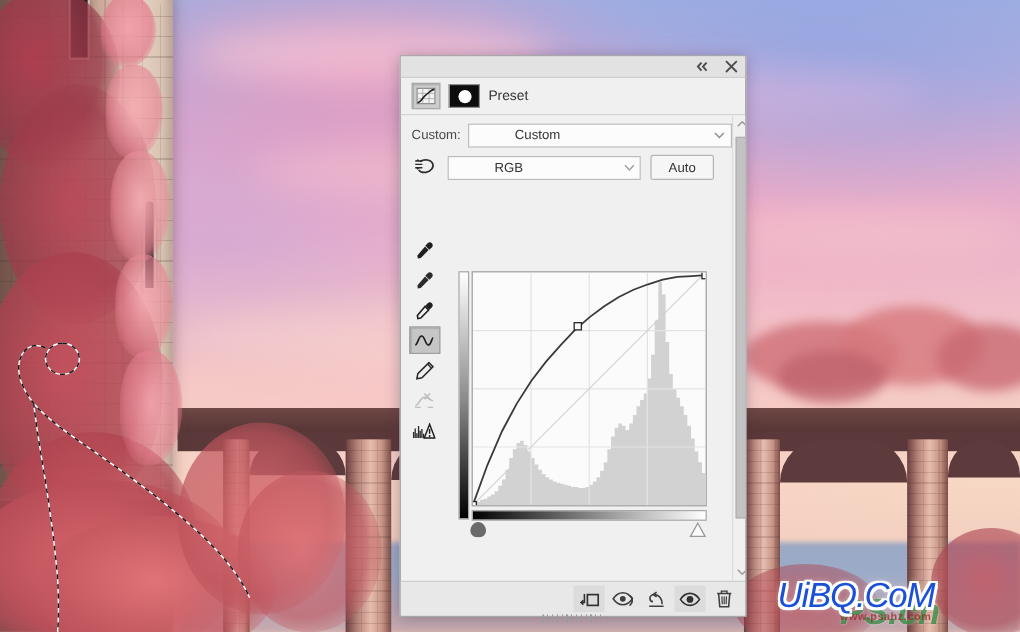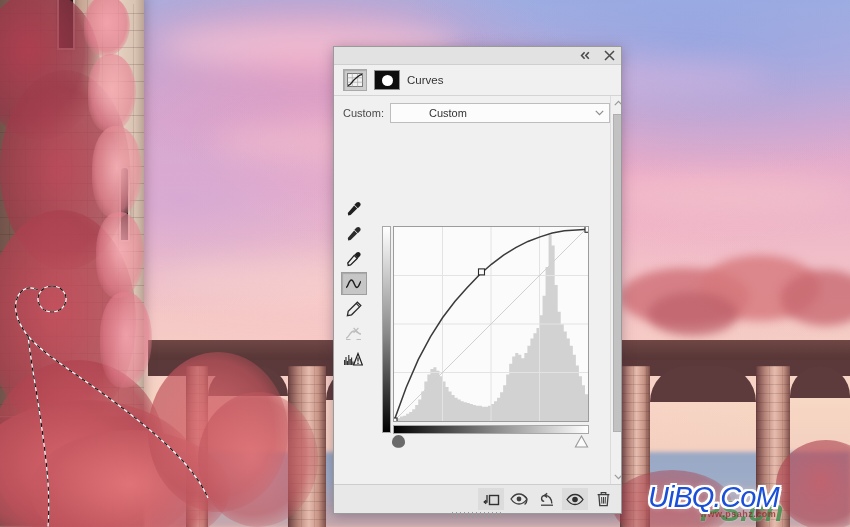--- a/index.html
+++ b/index.html
@@ -366,38 +366,59 @@
     <div class="adjicon">
       <svg width="16" height="14" viewBox="0 0 16 14">
         <rect x="0.5" y="0.5" width="15" height="13" fill="#f2f2f2" stroke="#7a7a7a" stroke-width="1"></rect>
         <path d="M5.3,0.5 L5.3,13.5 M10.6,0.5 L10.6,13.5 M0.5,4.8 L15.5,4.8 M0.5,9.2 L15.5,9.2" stroke="#a8a8a8" stroke-width=".7"></path>
         <path d="M1,12.5 C4,12.5 5,8 8,6 C11,4 12,1.5 15,1.5" fill="none" stroke="#1d1d1d" stroke-width="1.3"></path>
       </svg>
     </div>
     <div class="maskthumb">
       <div class="dot"></div>
     </div>
-    <div class="adjtitle">Curves</div>
+    <div class="adjtitle">Preset</div>
   </div>
 
   <div class="bodyarea">
     <div class="bodymain">
 
       <div class="presetrow">
         <span class="lbl">Custom:</span>
         <div class="combo" style="width:212px;">
           <span class="cv">Custom</span>
           <span class="caret">
             <svg width="9" height="6" viewBox="0 0 9 6">
                 <path d="M0.8,0.8 L4.5,4.6 L8.2,0.8" fill="none" stroke="#8d8d8d" stroke-width="1.2"></path>
               </svg>
           </span>
         </div>
       </div>
 
+      <div class="chanrow">
+        <span style="width:22px;display:flex;align-items:center;justify-content:center;">
+          <svg width="19" height="17" viewBox="0 0 19 17">
+            <path d="M5,3.5 C9,1.2 14,2.2 15.5,5.2 C17,8.4 14,12 10,12.6 C7,13 5,12 4,10.6" fill="none" stroke="#2d2d2d" stroke-width="1.4"></path>
+            <path d="M1,3.2 L7,3.2 M1,6.0 L7,6.0 M1,8.8 L7,8.8" stroke="#2d2d2d" stroke-width="1.2"></path>
+            <path d="M3.2,1.4 L4.6,3.2 L1.8,3.2 Z" fill="#2d2d2d"></path>
+            <path d="M3.2,10.6 L4.6,8.8 L1.8,8.8 Z" fill="#2d2d2d"></path>
+          </svg>
+        </span>
+        <div class="combo" style="width:153px;">
+          <span class="cv">RGB</span>
+          <span class="caret">
+            <svg width="9" height="6" viewBox="0 0 9 6">
+                <path d="M0.8,0.8 L4.5,4.6 L8.2,0.8" fill="none" stroke="#a0a0a0" stroke-width="1.2"></path>
+              </svg>
+          </span>
+        </div>
+        <div class="autobtn">
+          <span>Auto</span>
+        </div>
+      </div>
 
       <div class="toolcol">
         <div class="tool">
           <svg width="16" height="16" viewBox="0 0 16 16">
             <path d="M10.6,1.6 C11.6,0.7 13,0.8 13.9,1.7 C14.8,2.6 14.9,4 14,5 L11.8,7.2 L8.4,3.8 Z" fill="#1f1f1f"></path>
             <path d="M8.2,4.4 L11.2,7.4 L4.6,14 L2.2,14.4 L1.8,12 Z" fill="#1f1f1f"></path>
           </svg>
         </div>
         <div class="tool">
           <svg width="16" height="16" viewBox="0 0 16 16">

